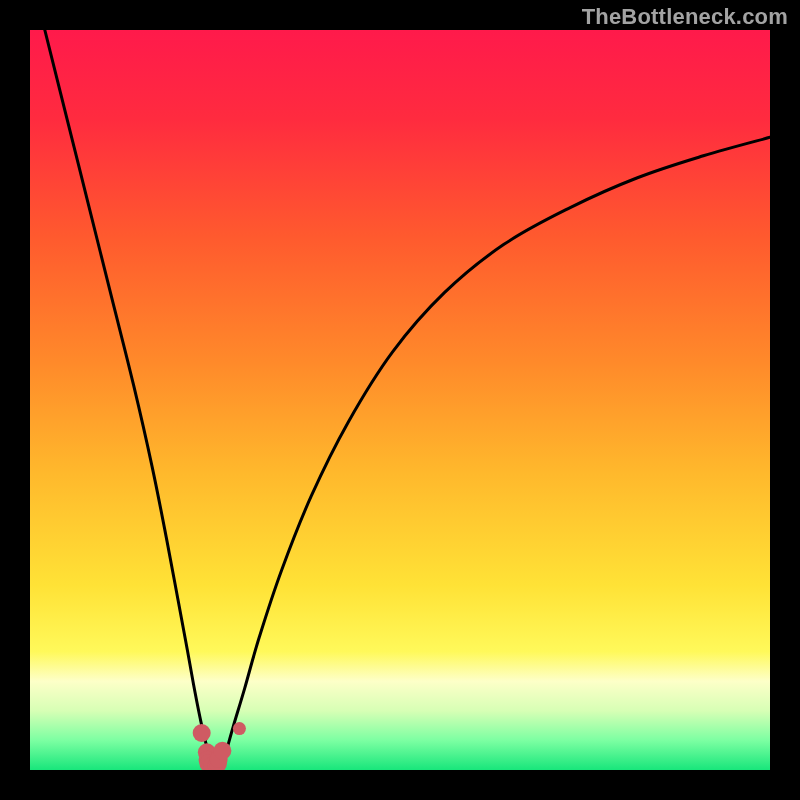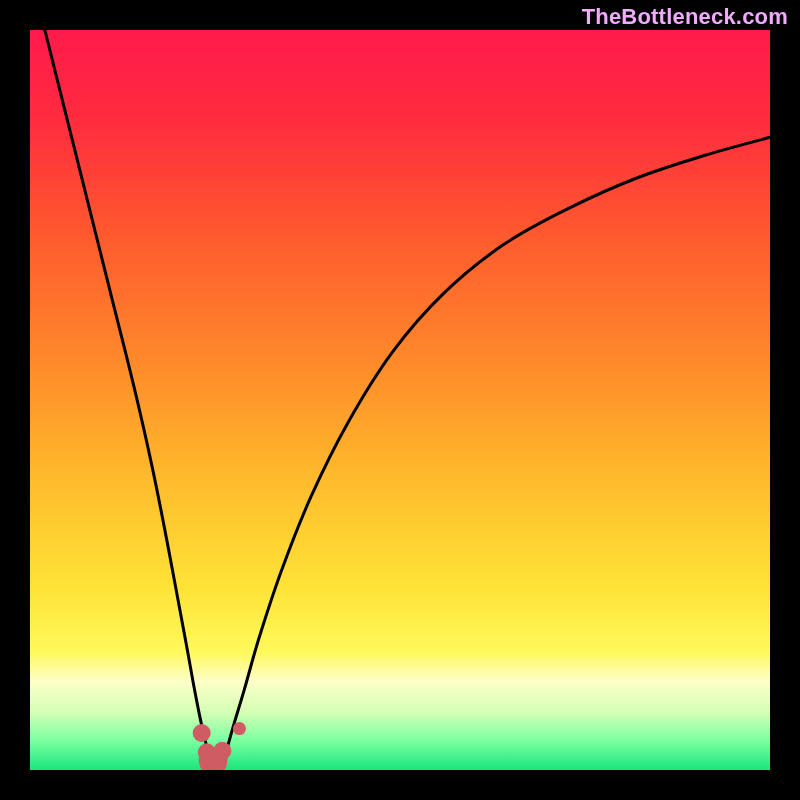--- a/index.html
+++ b/index.html
@@ -20,21 +20,21 @@
   .plot {
     position: absolute;
     box-sizing: border-box;
   }
   .watermark {
     position: absolute;
     top: 4px;
     right: 12px;
     font-size: 22px;
     font-weight: 600;
-    color: #f0abfc;
+    color: #a3a3a3;
     letter-spacing: 0.2px;
     pointer-events: none;
   }
   svg { display: block; }
 </style>
 </head>
 <body>
 
 <div class="frame">
   <div class="plot" id="plot" style="left: 30px; top: 30px; width: 740px; height: 740px;">

